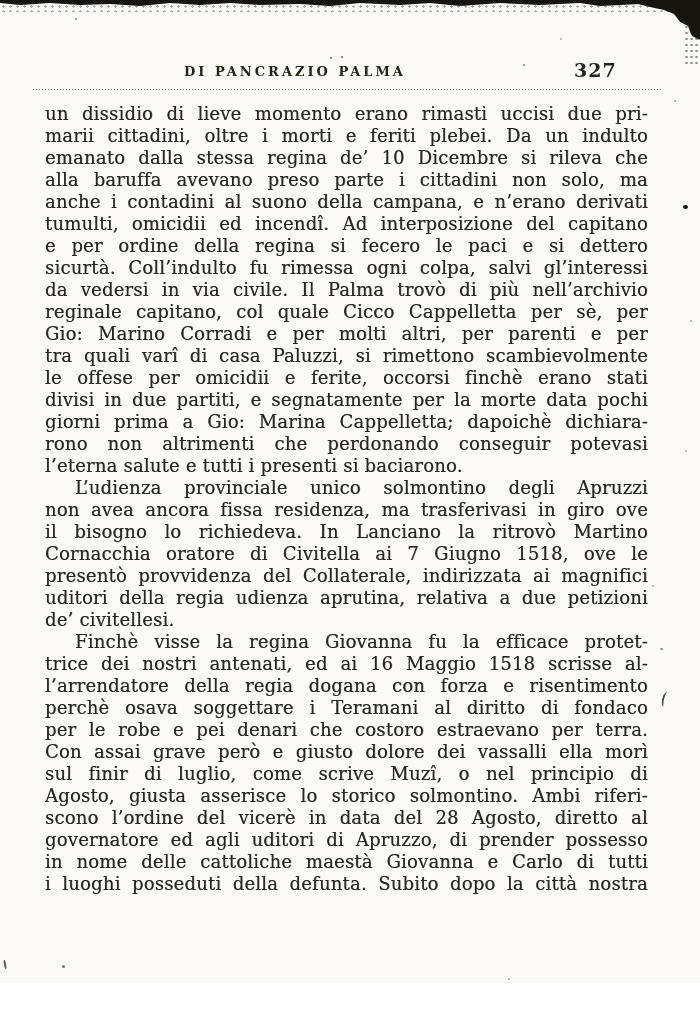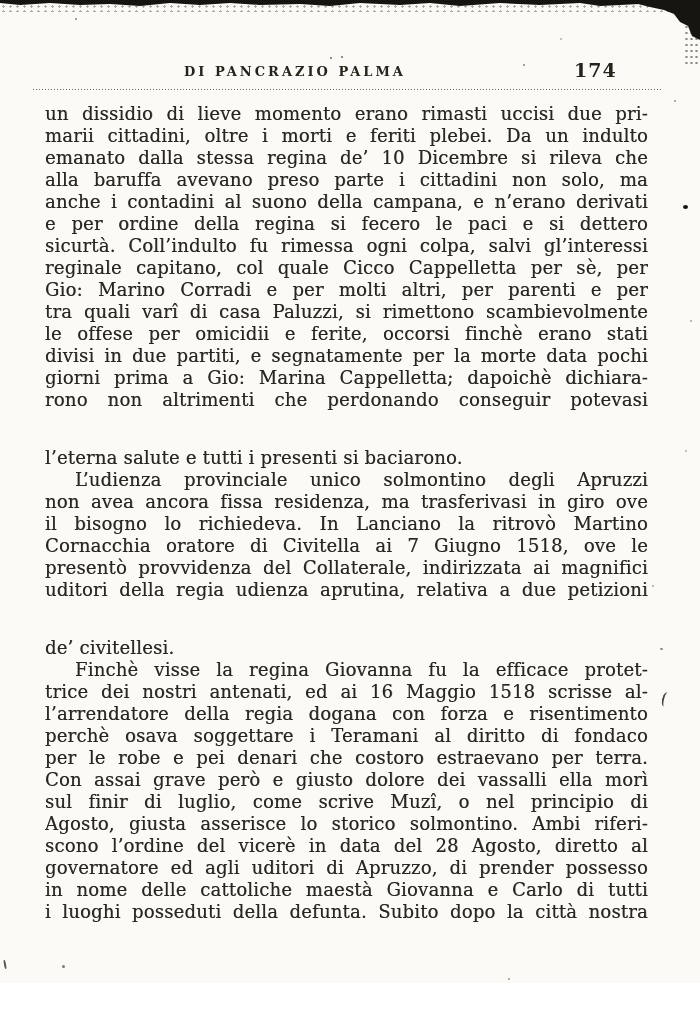--- a/index.html
+++ b/index.html
@@ -59,21 +59,21 @@
     font-size:18px;line-height:22px;color:#29251f;
     text-shadow:0.35px 0 0 rgba(41,37,31,.55);
     letter-spacing:.2px;
   }
   .para{margin:0;}
   .line{
     text-align:justify;
     text-align-last:justify;
     height:22px;overflow:hidden;
   }
-  .line.no-just{text-align-last:left;margin-top:36px;}
+  .line.no-just{text-align-last:left;}
   .para.indent .line:first-child{text-indent:30px;}
 </style>
 </head>
 <body>
 
 <div class="page">
 
   <div class="top-edge"></div>
   <div class="top-fringe"></div>
   <div class="top-right-blob"></div>
@@ -90,32 +90,34 @@
   <div class="speck" style="left:685px;top:450px;width:2px;height:2px;background:#b3ae9f;"></div>
   <div class="speck" style="left:652px;top:585px;width:2px;height:2px;background:#a8a396;"></div>
   <div class="speck" style="left:660px;top:648px;width:3px;height:2px;background:#8a8578;"></div>
   <div class="speck" style="left:4px;top:960px;width:2px;height:9px;background:#5a564c;border-radius:40%;transform:rotate(-10deg);"></div>
   <div class="speck" style="left:62px;top:965px;width:3px;height:3px;background:#7d7869;"></div>
   <div class="speck" style="left:10px;top:996px;width:2px;height:2px;background:#b3ae9f;"></div>
   <div class="speck" style="left:430px;top:992px;width:2px;height:2px;background:#c4bfb0;"></div>
   <div class="speck" style="left:508px;top:978px;width:2px;height:2px;background:#9a9588;"></div>
 
   <div class="running-title">DI PANCRAZIO PALMA</div>
-  <div class="page-number">174</div>
+  <div class="page-number">327</div>
   <div class="dotted-rule"></div>
 
   <div class="text-block">
       <div class="para">
         <div class="line">un dissidio di lieve momento erano rimasti uccisi due pri-</div>
         <div class="line">marii cittadini, oltre i morti e feriti plebei. Da un indulto</div>
         <div class="line">emanato dalla stessa regina de’ 10 Dicembre si rileva che</div>
         <div class="line">alla baruffa avevano preso parte i cittadini non solo, ma</div>
         <div class="line">anche i contadini al suono della campana, e n’erano derivati</div>
+        <div class="line">tumulti, omicidii ed incendî. Ad interposizione del capitano</div>
         <div class="line">e per ordine della regina si fecero le paci e si dettero</div>
         <div class="line">sicurtà. Coll’indulto fu rimessa ogni colpa, salvi gl’interessi</div>
+        <div class="line">da vedersi in via civile. Il Palma trovò di più nell’archivio</div>
         <div class="line">reginale capitano, col quale Cicco Cappelletta per sè, per</div>
         <div class="line">Gio: Marino Corradi e per molti altri, per parenti e per</div>
         <div class="line">tra quali varî di casa Paluzzi, si rimettono scambievolmente</div>
         <div class="line">le offese per omicidii e ferite, occorsi finchè erano stati</div>
         <div class="line">divisi in due partiti, e segnatamente per la morte data pochi</div>
         <div class="line">giorni prima a Gio: Marina Cappelletta; dapoichè dichiara-</div>
         <div class="line">rono non altrimenti che perdonando conseguir potevasi</div>
         <div class="line no-just">l’eterna salute e tutti i presenti si baciarono.</div>
       </div>
       <div class="para indent">

